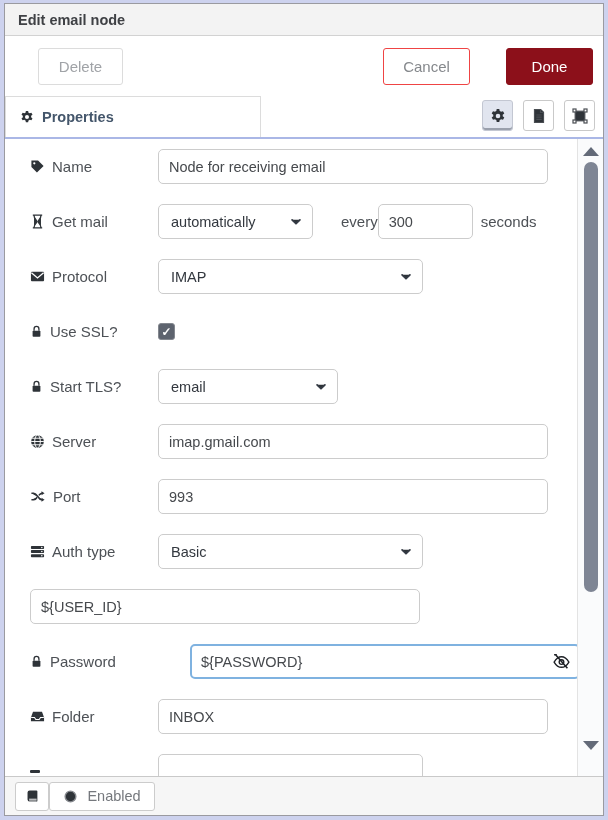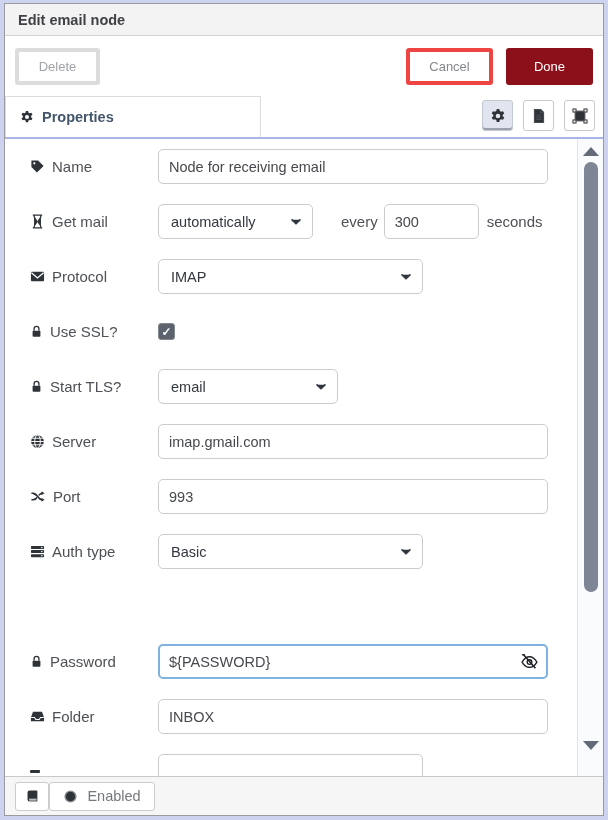--- a/index.html
+++ b/index.html
@@ -4,50 +4,50 @@
 <style>
   html,body{margin:0;padding:0;width:608px;height:820px;overflow:hidden;
     background:#cdd2ee;font-family:"Liberation Sans",sans-serif;}
   .dialog{position:absolute;left:4px;top:3px;width:600px;height:813px;
     box-sizing:border-box;border:1px solid #9a9aa0;background:#fff;
     display:flex;flex-direction:column;}
   .header{height:32px;box-sizing:border-box;background:#f3f3f3;
     border-bottom:1px solid #d2d2d2;display:flex;align-items:center;padding:0 13px;flex-shrink:0;}
   .title{font-size:14.5px;font-weight:bold;color:#3f4145;}
   .toolbar{height:60px;display:flex;align-items:center;padding:0 10px;flex-shrink:0;background:#fff;}
-  .btn{height:37px;box-sizing:border-box;border-radius:3px;font-size:13px;
+  .btn{height:37px;box-sizing:border-box;border-radius:3px;font-size:15px;
     display:flex;align-items:center;justify-content:center;cursor:pointer;
-    font-family:"Liberation Sans",sans-serif;background:#fff;border:4px solid #ef4444;}
+    font-family:"Liberation Sans",sans-serif;background:#fff;border:1px solid #ef4444;margin-left:23px;}
   .btn-delete{width:85px;color:#a0a3a7;border-color:#dcdcdc;}
   .spacer{flex:1;}
   .btn-cancel{width:87px;color:#85888c;margin-right:13px;}
   .btn-done{width:87px;color:#fff;background:#8C101A;border-color:#8C101A;}
   .tabbar{height:41px;display:flex;flex-shrink:0;background:#fff;align-items:flex-start;}
   .tab{width:256px;height:41px;box-sizing:border-box;border:1px solid #dcdcdc;border-bottom:none;
     background:#fff;display:flex;align-items:center;gap:8px;padding-left:14px;cursor:pointer;}
   .tab-label{font-size:14.5px;font-weight:bold;color:#44566b;}
   .tab-buttons{margin-left:auto;display:flex;gap:10px;align-items:center;padding:4px 8px 0 0;}
   .tbtn{width:31px;height:31px;box-sizing:border-box;border:1px solid #c9c9c9;border-radius:3px;
     background:#fff;display:flex;align-items:center;justify-content:center;cursor:pointer;padding:0;}
   .tbtn.active{background:#e1e5ef;border-color:#c3c7d2;box-shadow:inset 0 -2px 0 #9aa0ac;}
   .form{flex:1;position:relative;background:#fff;border-top:2px solid #aab7e6;overflow:hidden;}
   .rows{padding-top:9px;}
   .row{display:flex;align-items:center;height:37px;margin:0 0 18px 25px;}
   .label{width:128px;display:flex;align-items:center;gap:7px;font-size:15px;color:#4d5156;flex-shrink:0;}
   .ficon{display:flex;align-items:center;}
   .ficon svg{fill:#2e3338;}
   .ti{height:35px;box-sizing:border-box;border:1px solid #ccc;border-radius:5px;padding:0 10px;
     font-size:14.5px;color:#46494d;background:#fff;outline:none;font-family:"Liberation Sans",sans-serif;}
-  .ti.focused{border:2px solid #7fb2e0;padding:8px 9px;}
+  .ti.focused{border:2px solid #7fb2e0;padding:8px 9px;margin-left:32px;}
   .sel{height:35px;box-sizing:border-box;border:1px solid #ccc;border-radius:5px;background:#fff;
     display:flex;align-items:center;justify-content:space-between;padding:0 9px 0 12px;cursor:pointer;}
   .sel-text{font-size:14.5px;color:#33383f;}
   .w370{width:390px;} .w265{width:265px;} .w180{width:180px;} .w155{width:155px;} .w95{width:95px;}
   .midtext{font-size:15px;color:#4d5156;}
-  .ml32{margin-left:28px;} .ml6{margin-left:6px;} .ml8{margin-left:8px;}
+  .ml32{margin-left:28px;} .ml6{} .ml8{margin-left:8px;}
   .checkbox{width:17px;height:17px;box-sizing:border-box;border:1px solid #83878e;border-radius:3px;
     background:#5d636e;display:flex;align-items:center;justify-content:center;cursor:pointer;}
   .checkbox::after{content:"\2713";color:#fff;font-size:12px;font-weight:bold;line-height:1;}
   .pw{position:relative;display:flex;align-items:center;}
   .eye{position:absolute;right:9px;top:8px;cursor:pointer;display:flex;}
   .scrollbar{position:absolute;top:0;right:0;bottom:0;width:26px;box-sizing:border-box;
     background:#fafbfc;border-left:1px solid #e3e3e3;}
   .scroll-up{width:0;height:0;border-left:8px solid transparent;border-right:8px solid transparent;
     border-bottom:9px solid #636a78;margin:8px auto 0 auto;cursor:pointer;}
   .scroll-thumb{width:14px;height:430px;background:#7e8594;border-radius:7px;margin:6px auto 0 auto;cursor:pointer;}
@@ -254,20 +254,21 @@
           <span class="sel-text">Basic</span>
           <span class="ficon">
             <svg width="14" height="14" viewBox="0 0 16 16" fill="none" stroke="#343a44" stroke-width="2" stroke-linecap="round" stroke-linejoin="round">
                 <path d="M3.5 5.5 8 10l4.5-4.5"></path>
               </svg>
           </span>
         </div>
       </div>
 
       <div class="row">
+        <input class="ti w370" value="${USER_ID}" style="">
       </div>
 
       <div class="row">
         <div class="label">
           <span class="ficon">
             <svg width="13" height="15" viewBox="0 0 16 16">
                 <path d="M5 7V4.8a3 3 0 0 1 6 0V7" fill="none" stroke="#2e3338" stroke-width="1.6"></path>
                 <rect x="3.2" y="7" width="9.6" height="7.5" rx="1"></rect>
               </svg>
           </span>

